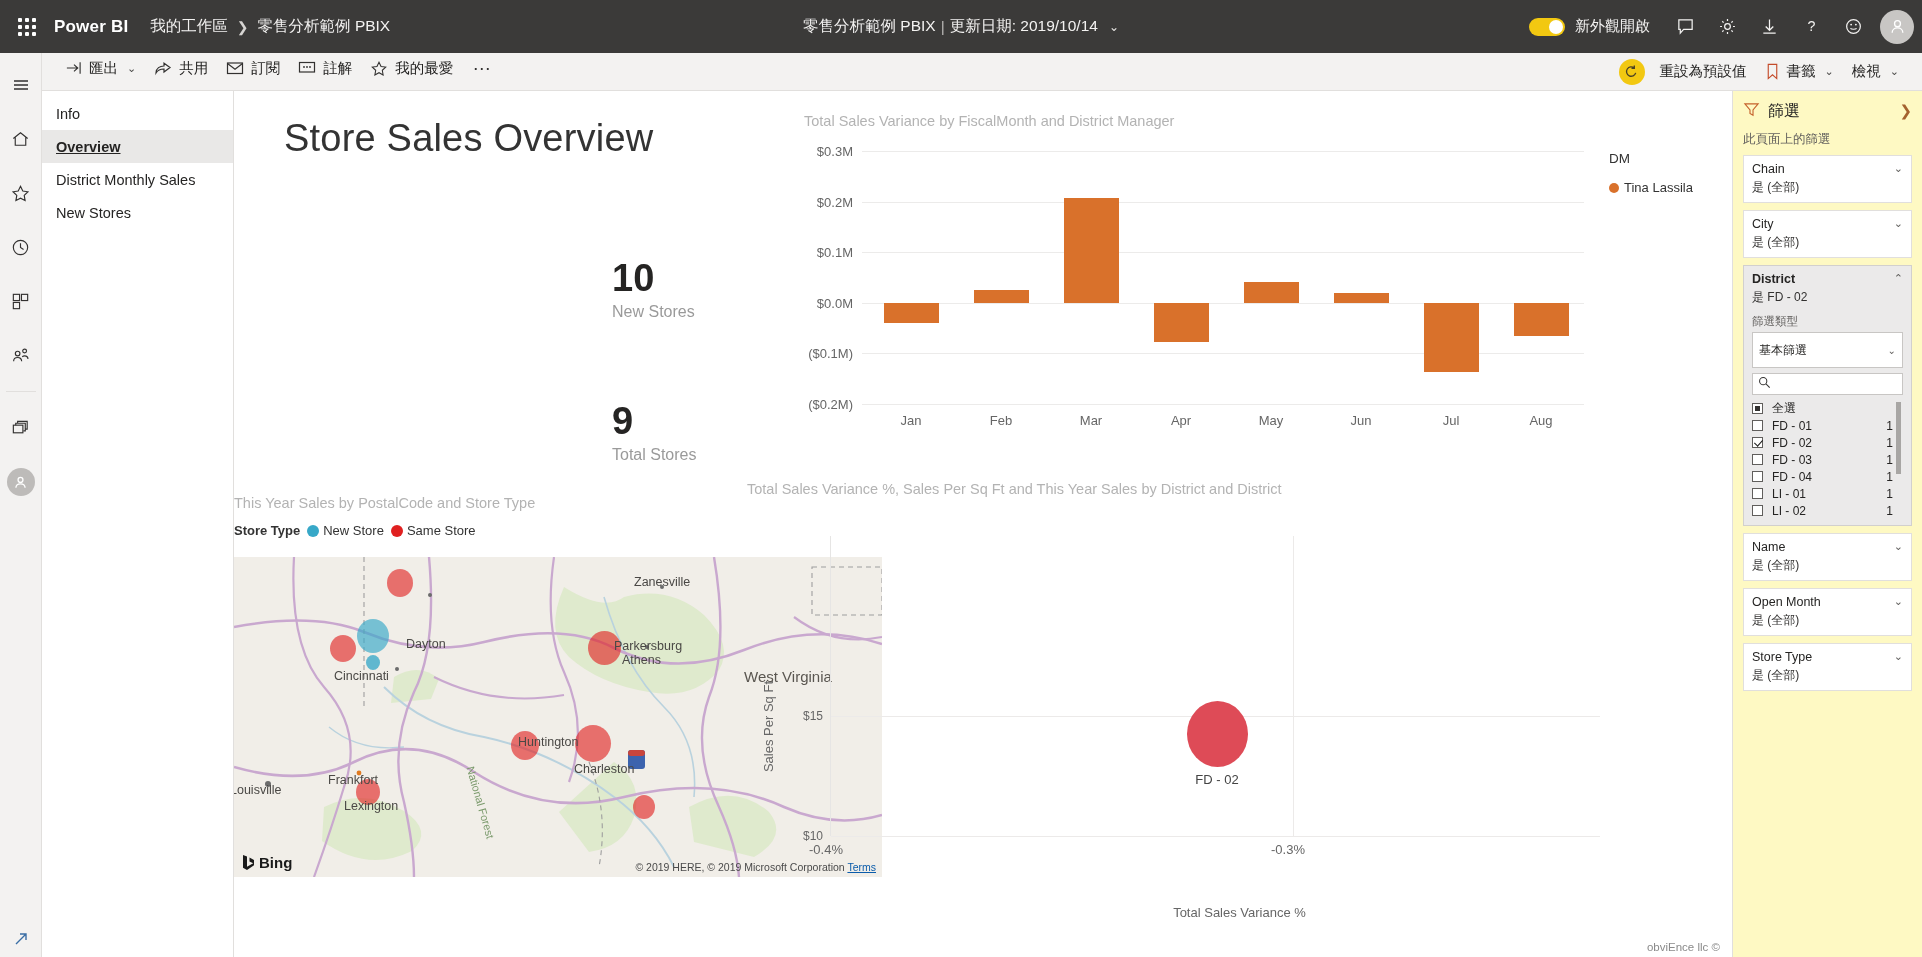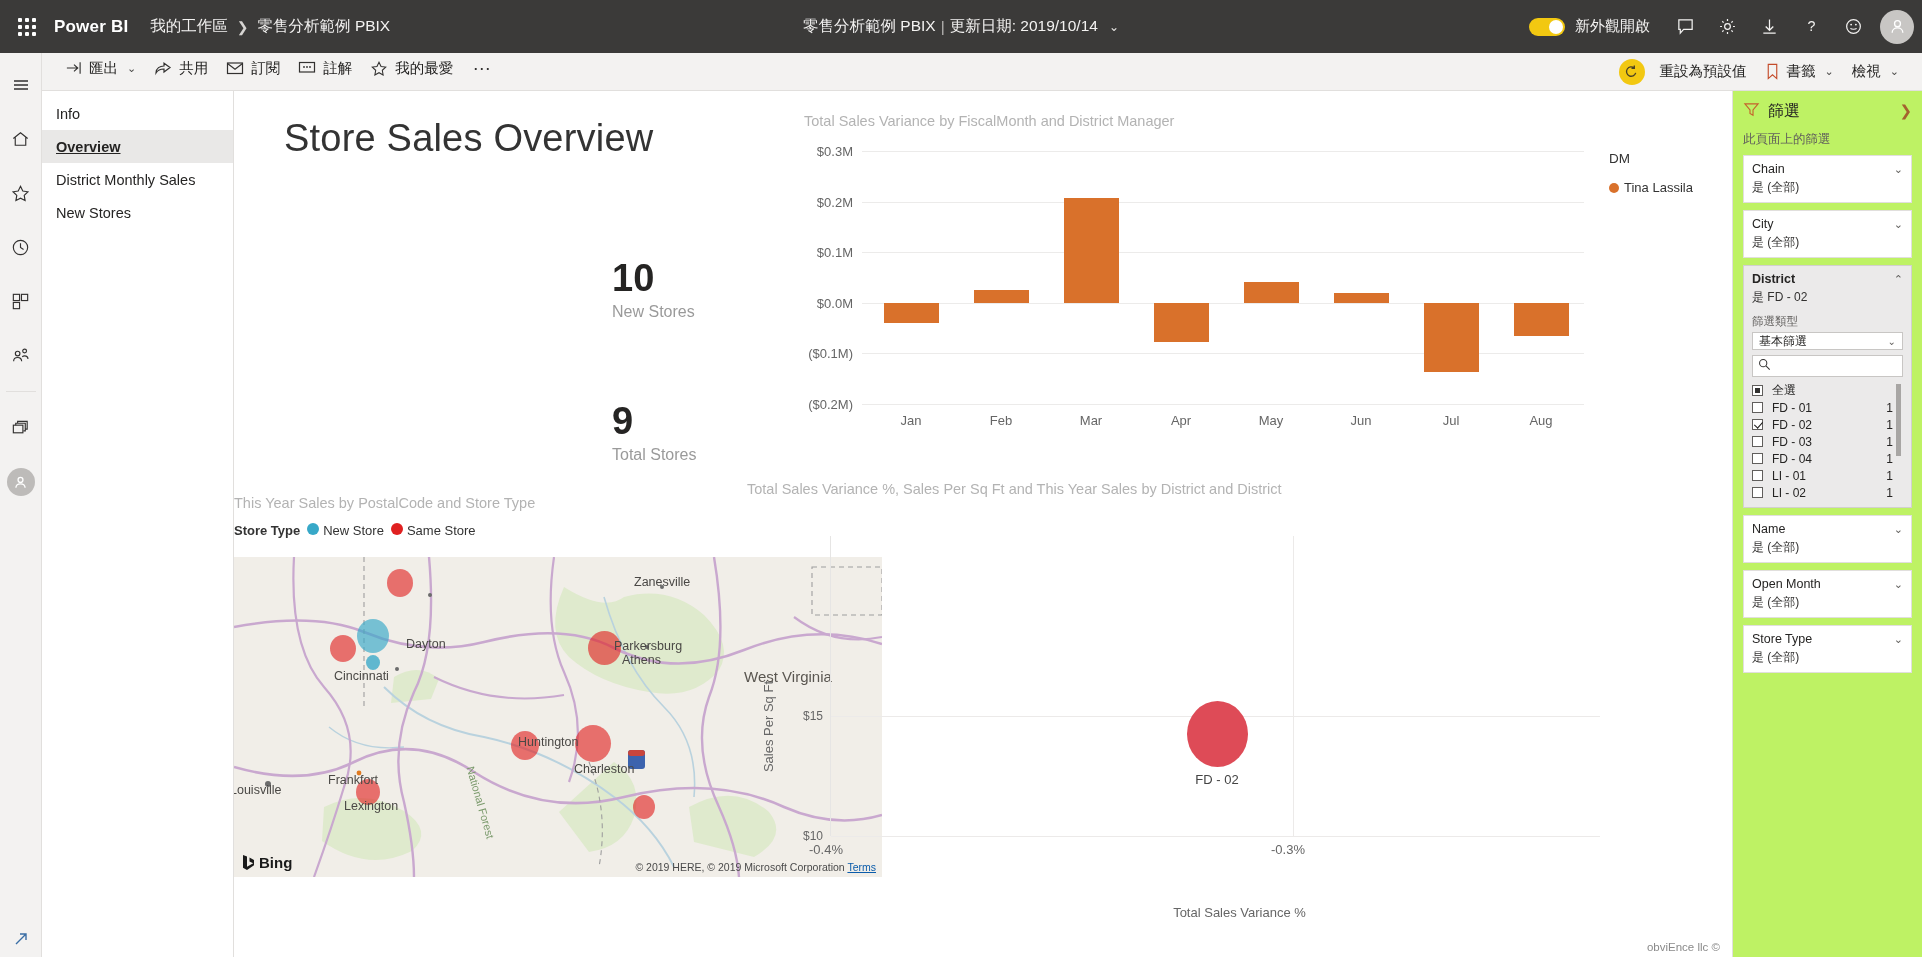--- a/index.html
+++ b/index.html
@@ -140,21 +140,21 @@
            font-size: 13px; color: #666; white-space: nowrap; }
   .bar { position: absolute; background: #d9712b; }
   .xtick { position: absolute; top: 262px; transform: translateX(-50%); font-size: 13px; color: #666; }
   .legend-dm { position: absolute; left: 805px; top: 38px; font-size: 13.5px; color: #333; }
   .legend-row { display: flex; align-items: center; gap: 5px; margin-top: 14px; font-size: 13px; color: #333; }
   .legend-dot { width: 10px; height: 10px; border-radius: 50%; background: #d9712b; display: inline-block; }
 
   
   .map-vis { position: absolute; left: 0px; top: 404px; width: 560px; height: 460px; }
   .map-legend { display: flex; align-items: center; gap: 7px; font-size: 13px; color: #333; font-weight: 600; }
-  .ml-item { display: flex; align-items: flex-start; gap: 4px; font-weight: 400; }
+  .ml-item { display: flex; align-items: center; gap: 4px; font-weight: 400; }
   .ml-dot { width: 12px; height: 12px; border-radius: 50%; display: inline-block; }
   .map-frame {
     position: absolute; left: 0; top: 62px; width: 648px; height: 320px;
     background: #efece6; overflow: hidden;
   }
   .bing { position: absolute; left: 8px; bottom: 6px; display: flex; align-items: center; gap: 4px;
           font-size: 15px; font-weight: bold; color: #1a1a1a; }
   .map-attrib { position: absolute; right: 6px; bottom: 4px; font-size: 10.5px; color: #4a4a4a; }
   .map-attrib a { color: #0b5cab; }
   .mdot { position: absolute; border-radius: 50%; }
@@ -175,38 +175,38 @@
   .sc-ylabel {
     position: absolute; left: 14px; top: 200px; font-size: 13px; color: #666;
     writing-mode: vertical-rl; transform: rotate(180deg);
   }
   .sc-xlabel { position: absolute; left: 0; right: 0; text-align: center; font-size: 13px; color: #666; }
   .obv { position: absolute; right: 12px; bottom: 4px; font-size: 11.5px; color: #8a8a8a; }
 
   
   .filters {
     position: absolute; top: 91px; left: 1732px; width: 190px; height: 866px;
-    background: #bef264; border-left: 1px solid #e1dfdd; padding: 0 10px;
+    background: #fef9c3; border-left: 1px solid #e1dfdd; padding: 0 10px;
   }
   .f-head { display: flex; align-items: center; height: 40px; gap: 8px; }
   .f-head .ttl { font-size: 16px; color: #252423; }
   .f-head .exp { margin-left: auto; color: #a4622e; font-size: 15px; cursor: pointer; }
   .f-sub { font-size: 12.5px; color: #605e5c; margin-bottom: 7px; }
   .f-card {
     background: #fff; border: 1px solid #e1dfdd; padding: 6px 8px; margin-bottom: 7px;
   }
   .f-card.open { background: #ebeaea; border-color: #d2d0ce; }
-  .f-card-top { display: flex; align-items: center; }
+  .f-card-top { display: flex; align-items: flex-start; }
   .f-name { font-size: 12.5px; color: #252423; }
   .f-card.open .f-name { font-weight: bold; }
   .f-chev { margin-left: auto; font-size: 11px; color: #605e5c; }
   .f-val { font-size: 12px; color: #323130; margin-top: 3px; }
   .f-type-lbl { font-size: 11.5px; color: #605e5c; margin-top: 8px; margin-bottom: 3px; }
   .f-select {
-    background: #fff; border: 1px solid #c8c6c4; height: 18px;
+    background: #fff; border: 1px solid #c8c6c4; height: 36px;
     display: flex; align-items: center; padding: 0 6px; font-size: 12px; color: #252423;
   }
   .f-select .f-chev { font-size: 10px; }
   .f-search {
     background: #fff; border: 1px solid #c8c6c4; height: 22px; margin-top: 5px;
     display: flex; align-items: center; padding: 0 5px;
   }
   .f-list { margin-top: 5px; position: relative; }
   .f-row { display: flex; align-items: center; height: 17px; font-size: 12px; color: #252423; }
   .f-cb {

